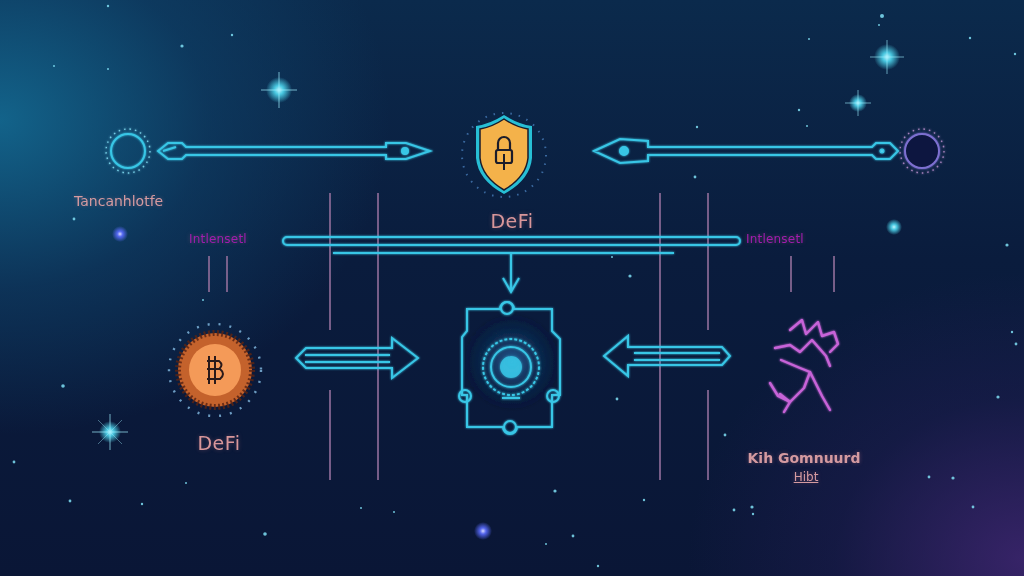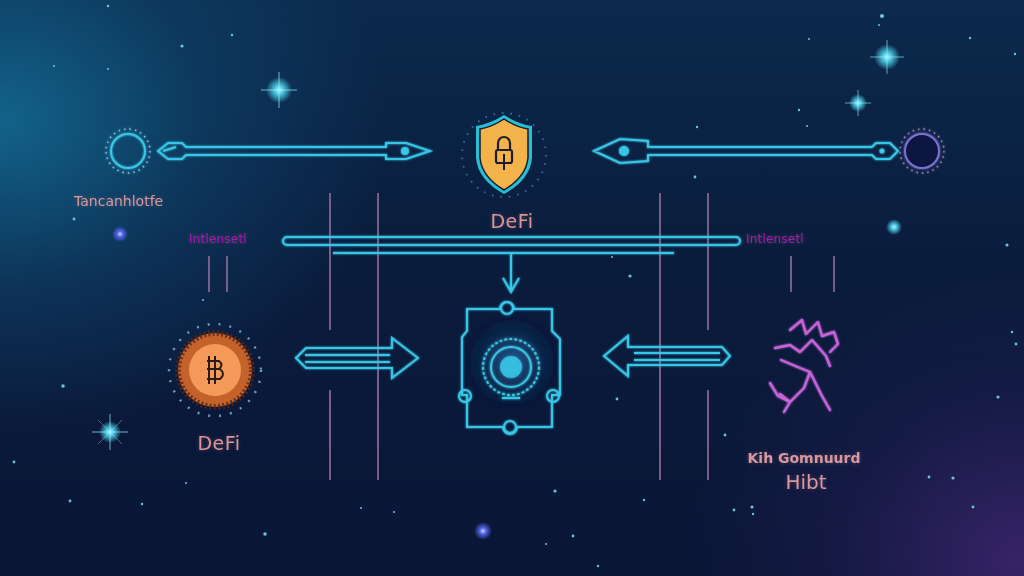--- a/index.html
+++ b/index.html
@@ -239,15 +239,15 @@
   <div class="label big center" style="left:512px; top:210px;">DeFi</div>
 
   <div class="label small" style="left:189px; top:232px;">Intlensetl</div>
 
   <div class="label small" style="left:746px; top:232px;">Intlensetl</div>
 
   <div class="label big center" style="left:219px; top:432px;">DeFi</div>
 
   <div class="label mid center" style="left:804px; top:438px;font-weight:bold;">Kih Gomnuurd</div>
 
-  <div class="label mid center" style="left:806px; top:458px; font-size:20px;">Hibt</div>
+  <div class="label mid center" style="left:806px; top:458px; font-size:12px;text-decoration:underline;">Hibt</div>
 
 </div>
 
 </body></html>

